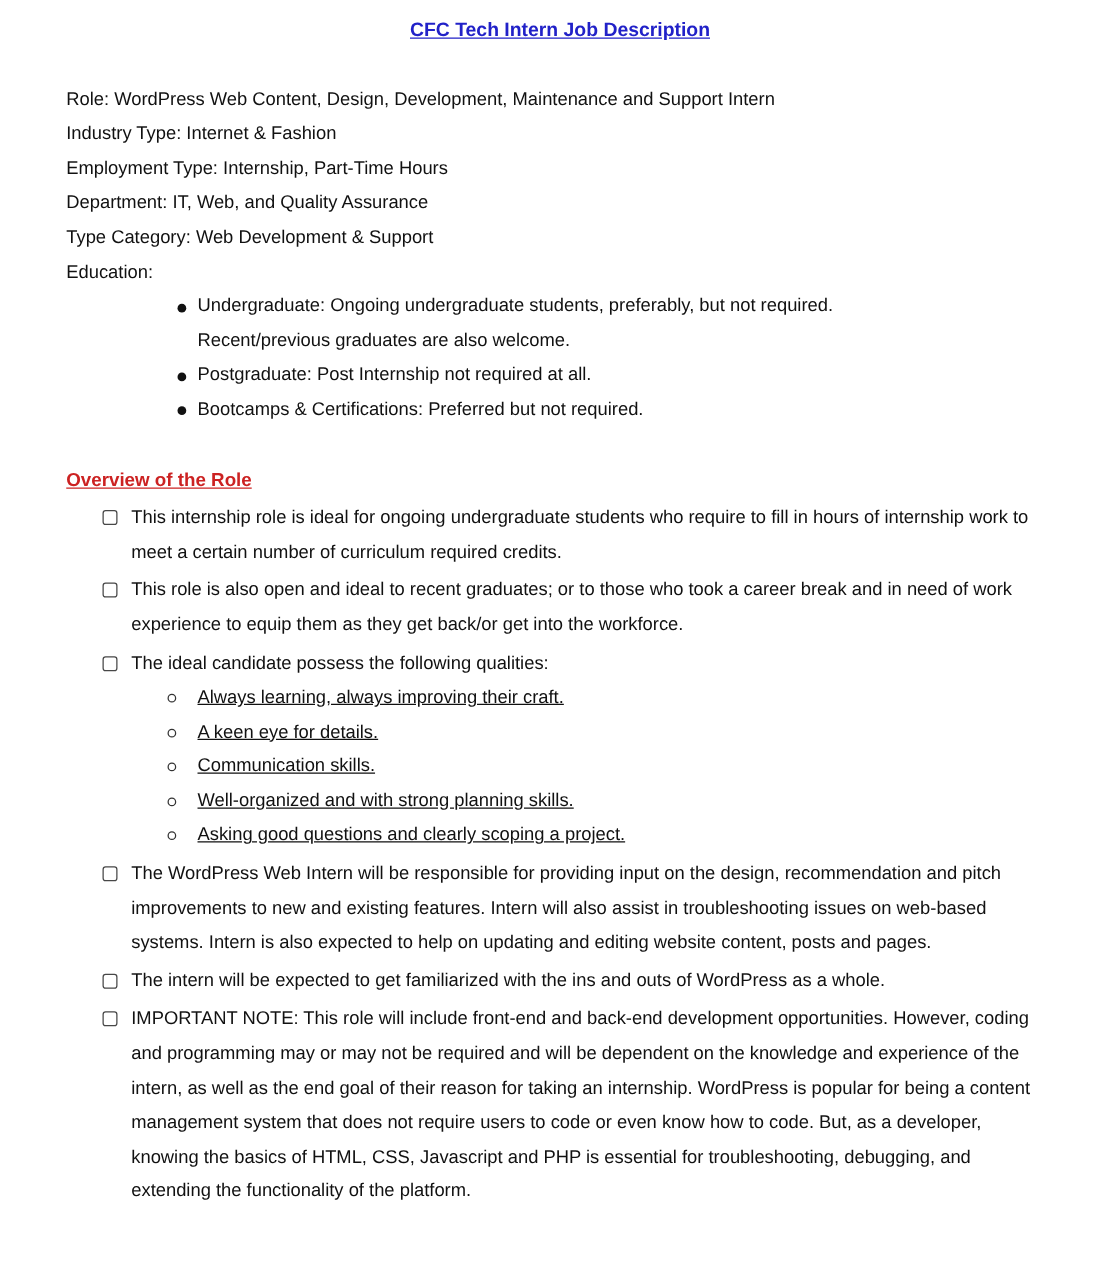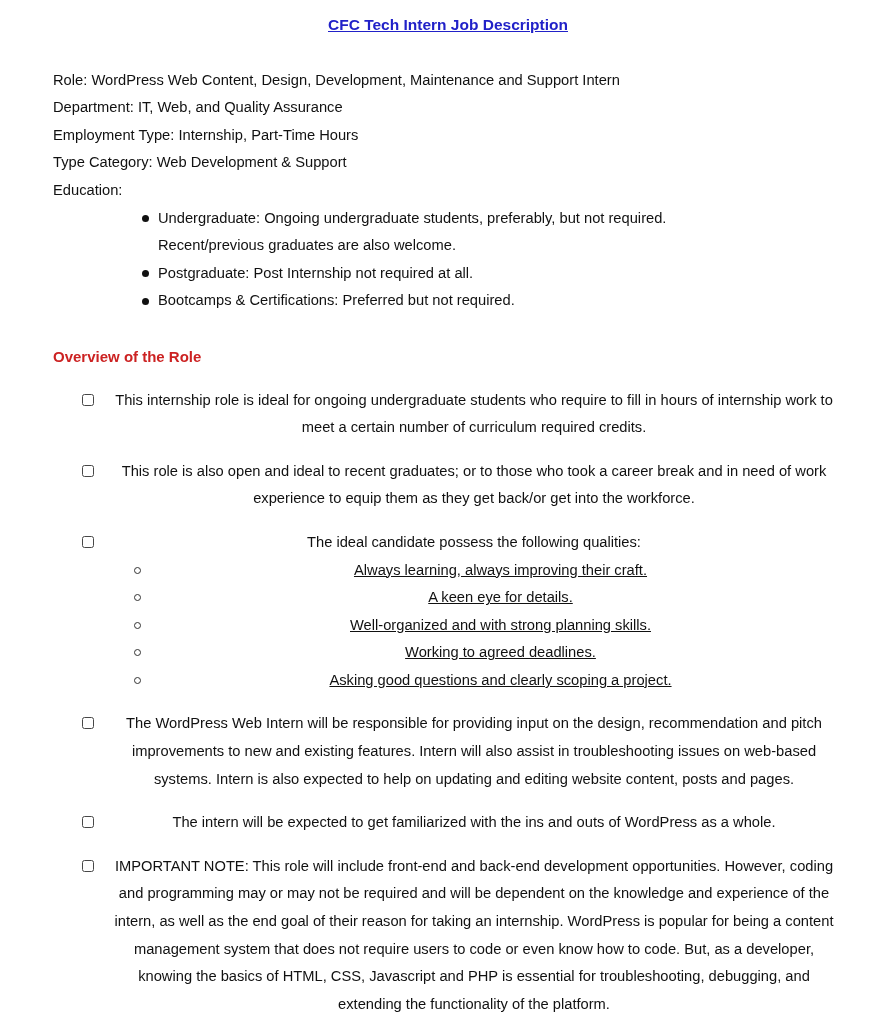--- a/index.html
+++ b/index.html
@@ -44,28 +44,28 @@
     border-radius: 50%;
     background: #111111;
   }
 
   .overview {
     margin: 28px 0 0 0;
     font-size: 15px;
     font-weight: bold;
     line-height: 27.6px;
     color: var(--heading-red, #CC2222);
+    text-decoration: underline;
   }
 
   .checklist { margin-top: 2px; }
   .check-item {
     position: relative;
     padding-left: 52px;
-    margin-top: 16px;
-    text-align: center;
+    margin-top: 3px;
   }
   .checkbox {
     position: absolute;
     left: 29px; top: 7px;
     width: 12px; height: 12px;
     border: 1.5px solid #474747;
     border-radius: 2.5px;
     background: #ffffff;
     cursor: pointer;
   }
@@ -86,22 +86,23 @@
 </style>
 </head>
 <body>
 
 <div class="doc">
 
   <h1 class="title">CFC Tech Intern Job Description</h1>
 
   <div class="meta">
     <p><span class="b">Role:</span><span>WordPress Web Content, Design, Development, Maintenance and Support Intern</span></p>
+    <p><span class="b">Industry Type:</span><span>Internet &amp; Fashion</span></p>
+    <p><span class="b">Employment Type:</span><span>Internship, Part-Time Hours</span></p>
     <p><span class="b">Department:</span><span>IT, Web, and Quality Assurance</span></p>
-    <p><span class="b">Employment Type:</span><span>Internship, Part-Time Hours</span></p>
     <p><span class="b">Type Category:</span><span>Web Development &amp; Support</span></p>
     <p><span class="b">Education:</span><span></span></p>
   </div>
 
   <ul class="edu">
     <li><span class="bullet"></span><span class="b">Undergraduate:</span><span>Ongoing undergraduate students, preferably, but not required. Recent/previous graduates are also welcome.</span></li>
     <li><span class="bullet"></span><span class="b">Postgraduate:</span><span>Post Internship not required at all.</span></li>
     <li><span class="bullet"></span><span class="b">Bootcamps &amp; Certifications:</span><span>Preferred but not required.</span></li>
   </ul>
 
@@ -118,22 +119,22 @@
       <span class="checkbox"></span>
       <div class="check-text"><span class="b"></span><span>This role is also open and ideal to recent graduates; or to those who took a career break and in need of work experience to equip them as they get back/or get into the workforce.</span></div>
     </div>
 
     <div class="check-item">
       <span class="checkbox"></span>
       <div class="check-text"><span class="b"></span><span>The ideal candidate possess the following qualities:</span>
         <ul class="sub">
           <li><span class="circle"></span><span>Always learning, always improving their craft.</span></li>
           <li><span class="circle"></span><span>A keen eye for details.</span></li>
+          <li><span class="circle"></span><span>Communication skills.</span></li>
           <li><span class="circle"></span><span>Well-organized and with strong planning skills.</span></li>
-          <li><span class="circle"></span><span>Working to agreed deadlines.</span></li>
           <li><span class="circle"></span><span>Asking good questions and clearly scoping a project.</span></li>
         </ul>
       </div>
     </div>
 
     <div class="check-item">
       <span class="checkbox"></span>
       <div class="check-text"><span class="b"></span><span>The WordPress Web Intern will be responsible for providing input on the design, recommendation and pitch improvements to new and existing features. Intern will also assist in troubleshooting issues on web-based systems. Intern is also expected to help on updating and editing website content, posts and pages.</span></div>
     </div>
 

